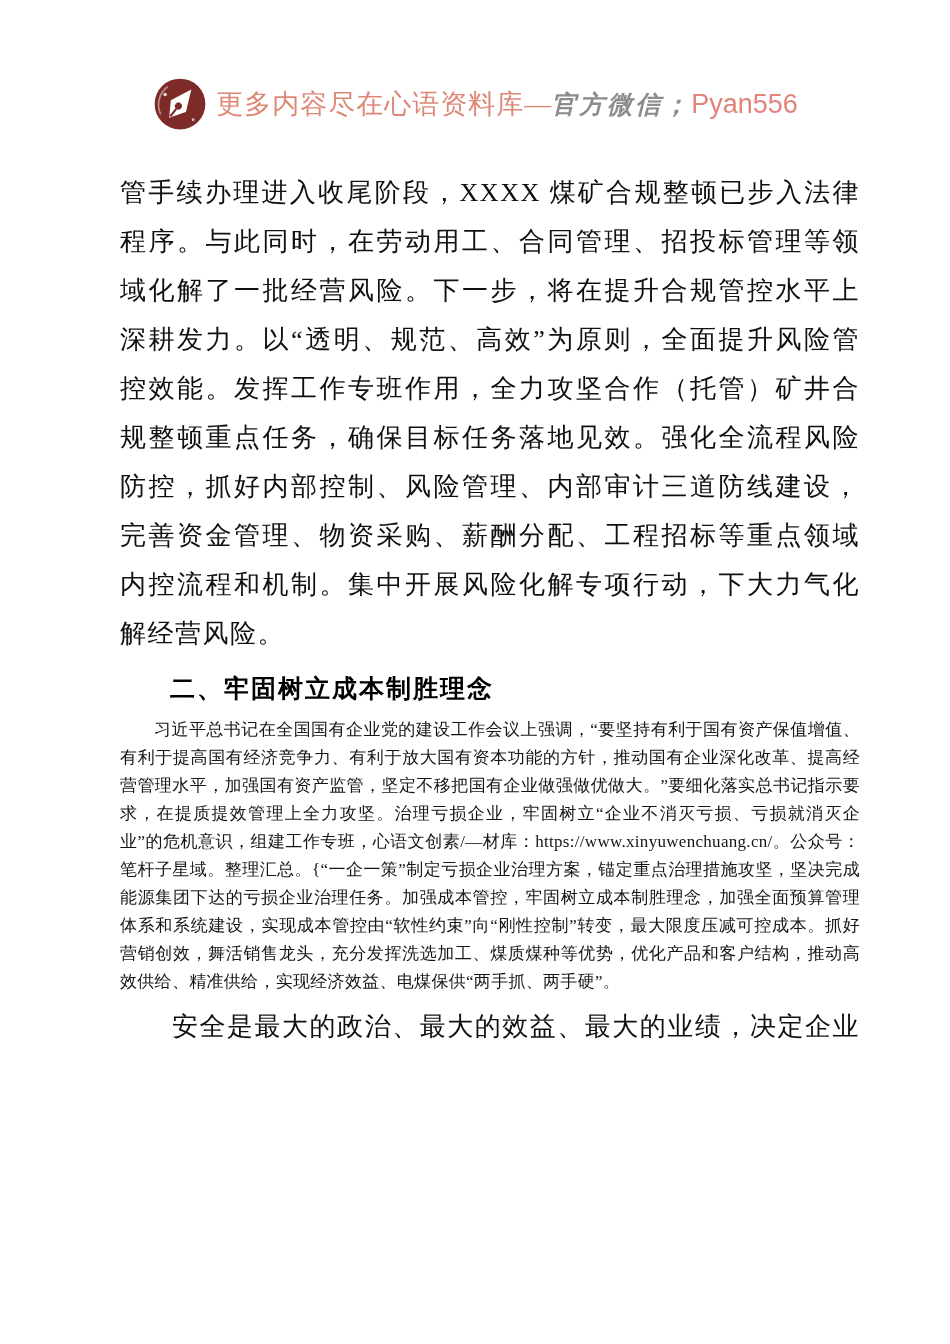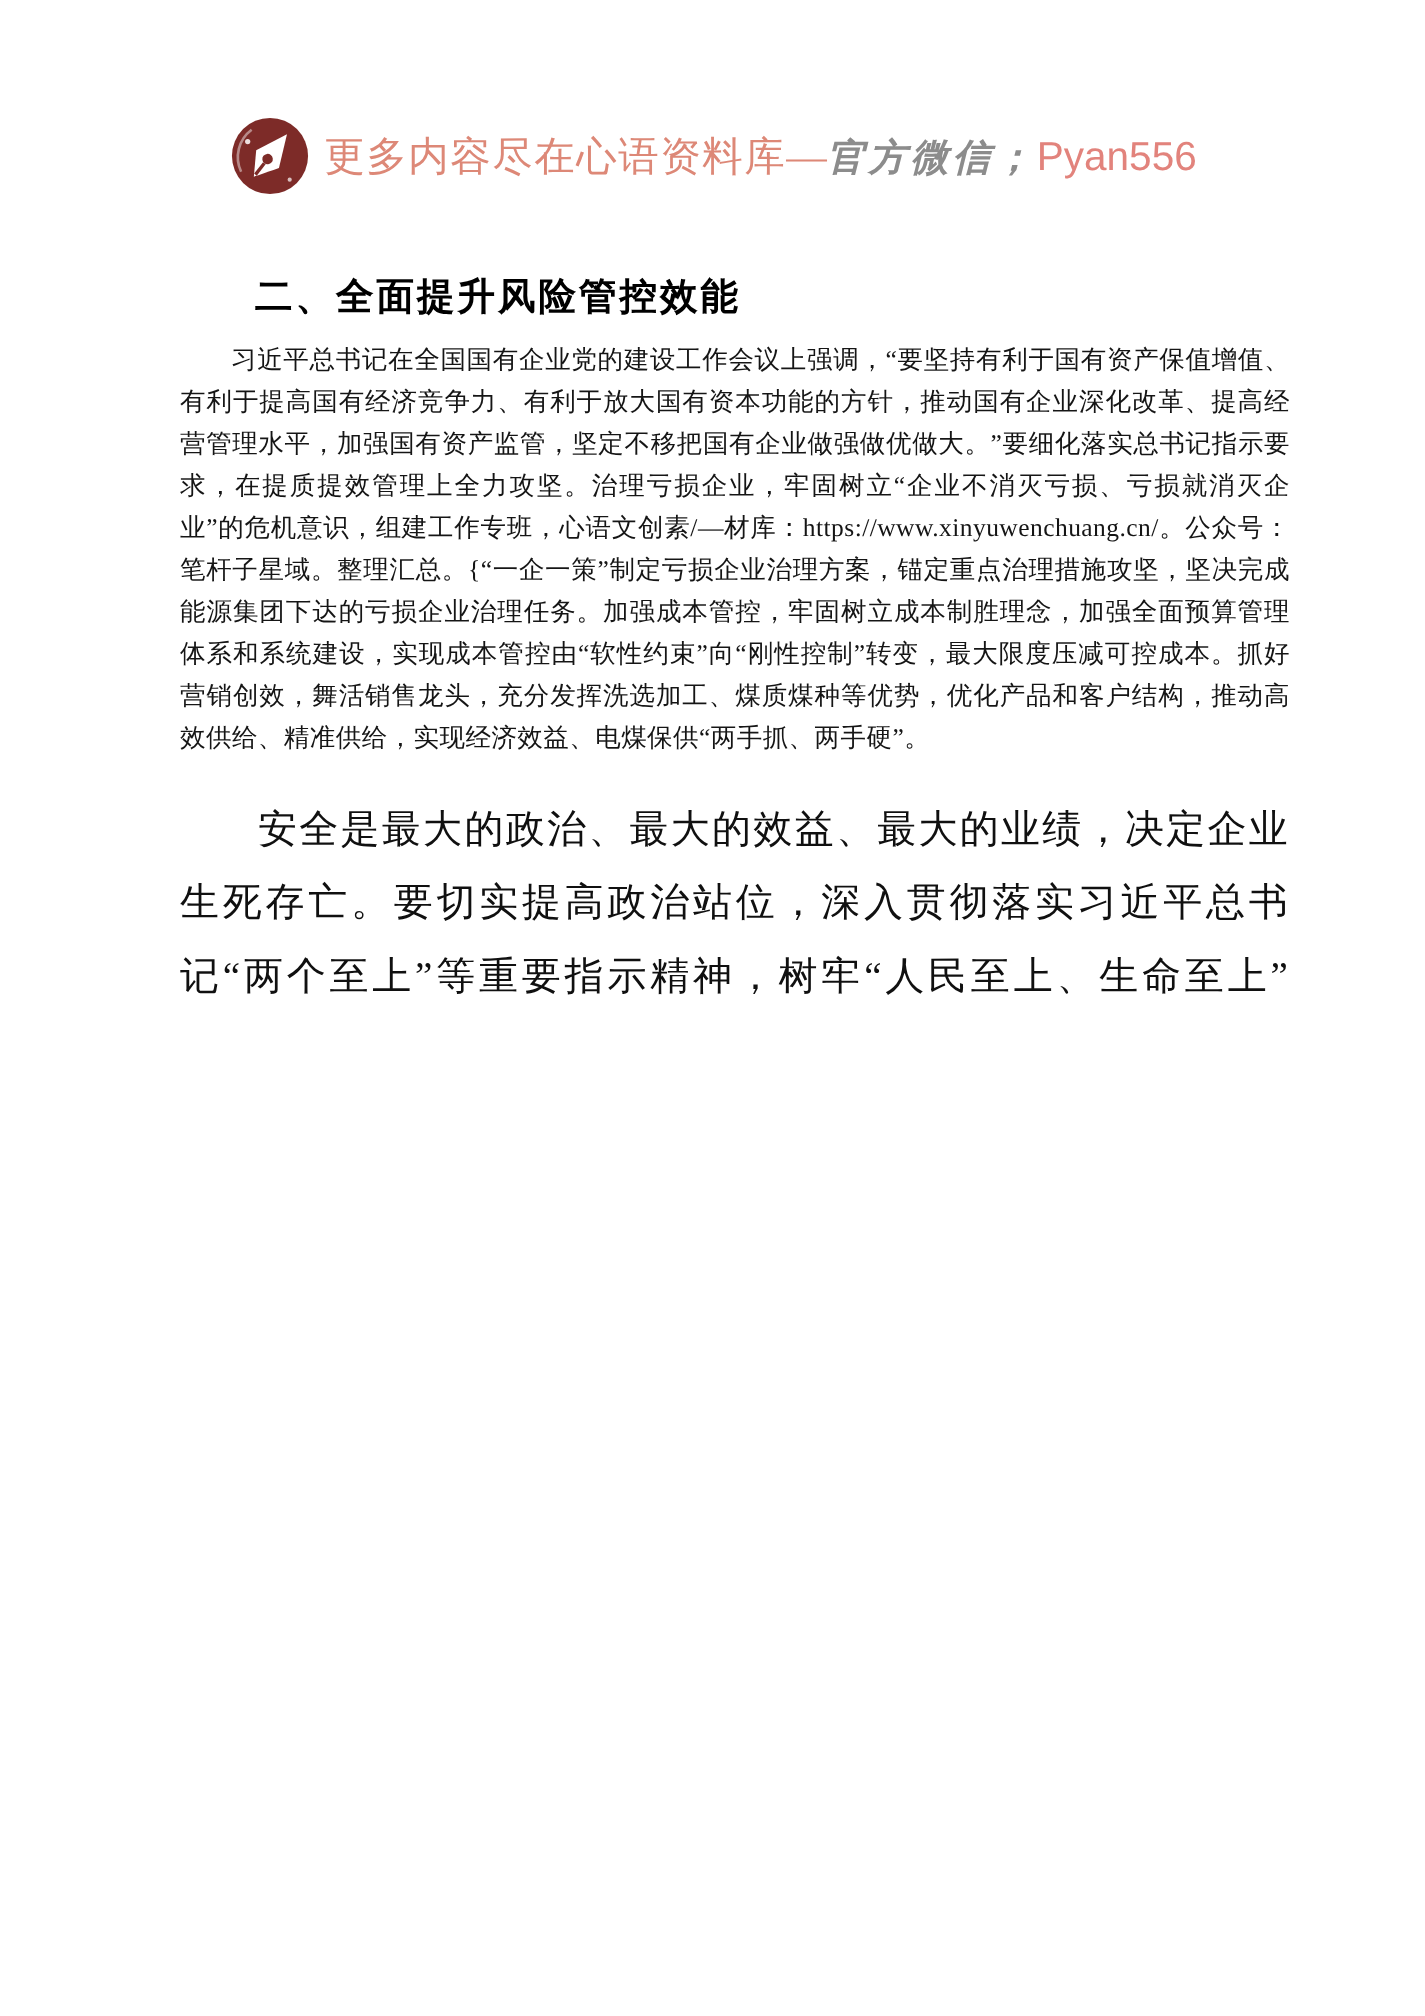--- a/index.html
+++ b/index.html
@@ -65,21 +65,21 @@
     margin: 12px 0 10px 0;
     font-size: 25px;
     font-weight: bold;
     color: #000000;
     font-family: "Liberation Sans", "DejaVu Sans", sans-serif;
     text-indent: 2em;
     letter-spacing: 2px;
     line-height: 36px;
   }
   .para-small {
-    margin: 0 0 22px 0;
+    margin: 0 0 6px 0;
     font-size: 17px;
     line-height: 28px;
     letter-spacing: 0.3px;
     text-align: justify;
     text-indent: 2em;
     color: #151515;
   }
 </style>
 </head>
 <body>
@@ -97,21 +97,22 @@
           <path d="M32 39 L32 50" stroke="#7d2b28" stroke-width="2.5"></path>
         </g>
         <circle cx="15" cy="21" r="2" fill="#ffffff" opacity="0.85"></circle>
         <circle cx="47" cy="50" r="1.6" fill="#ffffff" opacity="0.7"></circle>
       </svg>
     </span>
     <span class="promo-line"><span class="promo-main">更多内容尽在心语资料库</span><span class="promo-dash">—</span><span class="promo-wechat">官方微信；</span><span class="promo-id">Pyan556</span></span>
   </div>
 
   <div class="content">
-    <h2 class="heading">二、全面提升风险管控效能</h2>
+    <p class="para-large">管手续办理进入收尾阶段，XXXX 煤矿合规整顿已步入法律程序。与此同时，在劳动用工、合同管理、招投标管理等领域化解了一批经营风险。下一步，将在提升合规管控水平上深耕发力。以“透明、规范、高效”为原则，全面提升风险管控效能。发挥工作专班作用，全力攻坚合作（托管）矿井合规整顿重点任务，确保目标任务落地见效。强化全流程风险防控，抓好内部控制、风险管理、内部审计三道防线建设，完善资金管理、物资采购、薪酬分配、工程招标等重点领域内控流程和机制。集中开展风险化解专项行动，下大力气化解经营风险。</p>
+    <h2 class="heading">二、牢固树立成本制胜理念</h2>
     <p class="para-small">习近平总书记在全国国有企业党的建设工作会议上强调，“要坚持有利于国有资产保值增值、有利于提高国有经济竞争力、有利于放大国有资本功能的方针，推动国有企业深化改革、提高经营管理水平，加强国有资产监管，坚定不移把国有企业做强做优做大。”要细化落实总书记指示要求，在提质提效管理上全力攻坚。治理亏损企业，牢固树立“企业不消灭亏损、亏损就消灭企业”的危机意识，组建工作专班，心语文创素/—材库：https://www.xinyuwenchuang.cn/。公众号：笔杆子星域。整理汇总。{“一企一策”制定亏损企业治理方案，锚定重点治理措施攻坚，坚决完成能源集团下达的亏损企业治理任务。加强成本管控，牢固树立成本制胜理念，加强全面预算管理体系和系统建设，实现成本管控由“软性约束”向“刚性控制”转变，最大限度压减可控成本。抓好营销创效，舞活销售龙头，充分发挥洗选加工、煤质煤种等优势，优化产品和客户结构，推动高效供给、精准供给，实现经济效益、电煤保供“两手抓、两手硬”。</p>
     <p class="para-large indent stretch-last">安全是最大的政治、最大的效益、最大的业绩，决定企业生死存亡。要切实提高政治站位，深入贯彻落实习近平总书记“两个至上”等重要指示精神，树牢“人民至上、生命至上”</p>
   </div>
 
   <div class="promo promo-footer">
     <span class="logo-wrap">
       <svg width="56" height="56" viewBox="0 0 64 64" aria-hidden="true">
         <circle cx="32" cy="32" r="29" fill="#7d2b28"></circle>
         <path d="M10 44 A26 26 0 0 1 18 12" stroke="#ffffff" stroke-width="2" fill="none" opacity="0.45"></path>
         <g transform="rotate(38 32 32)">

